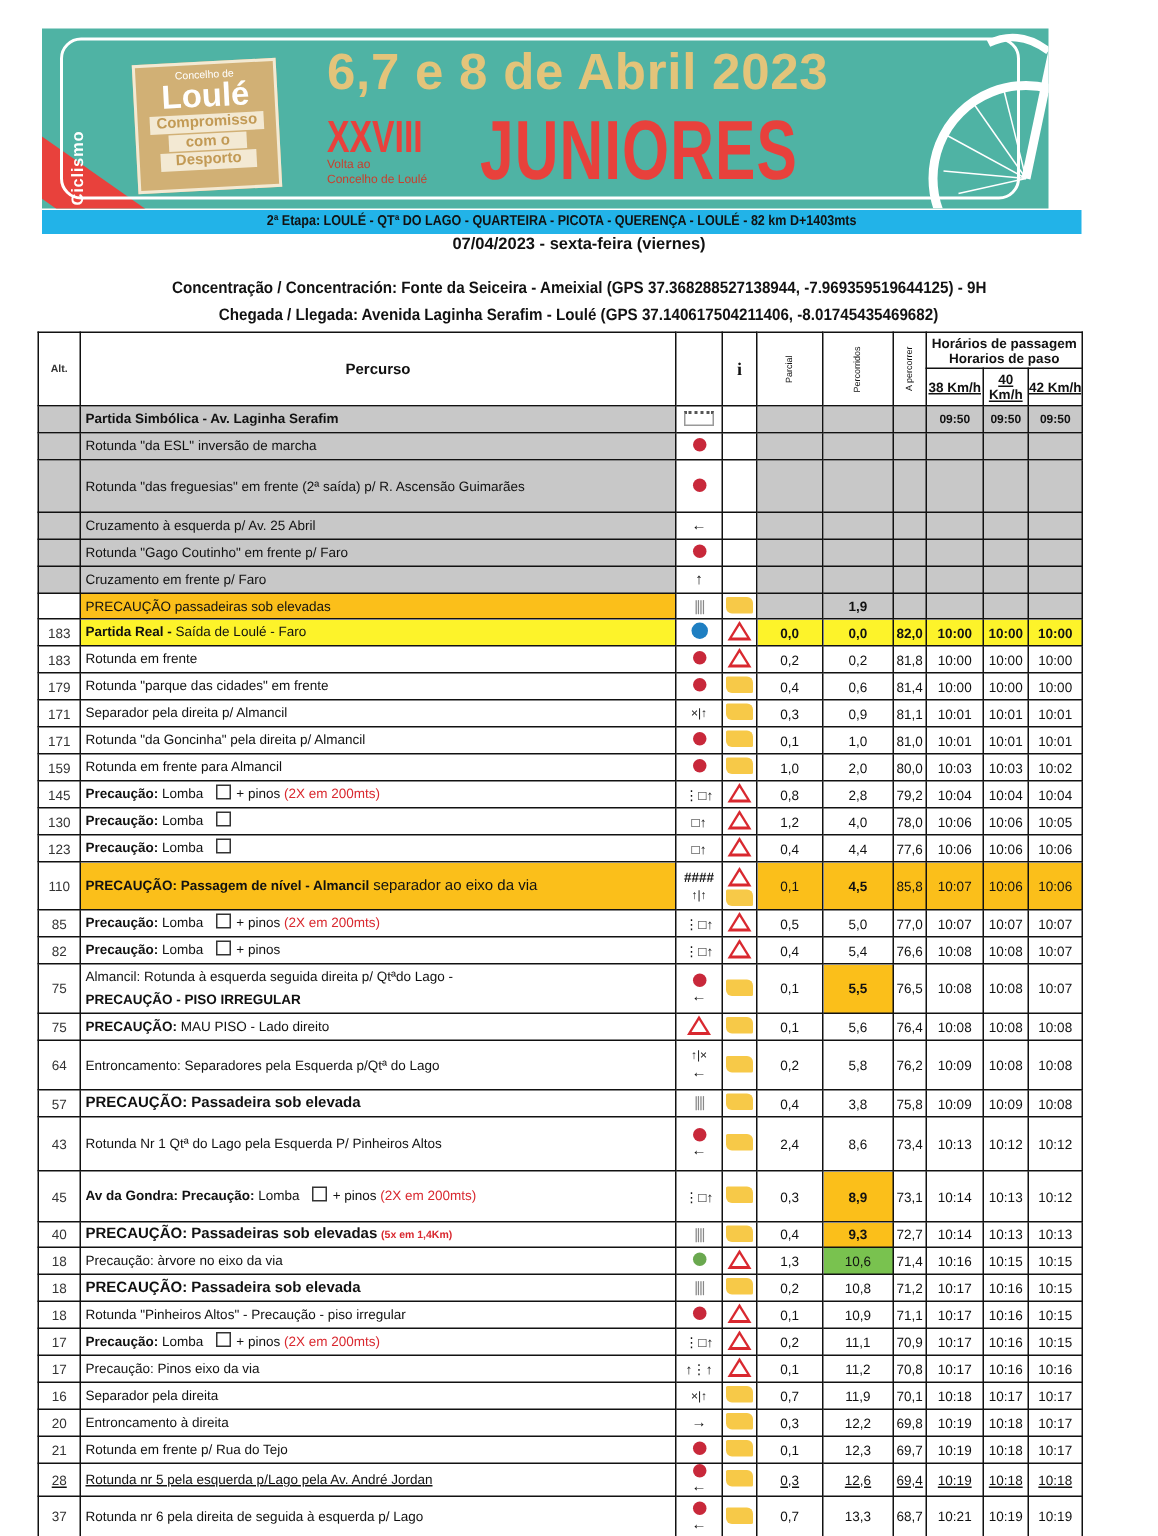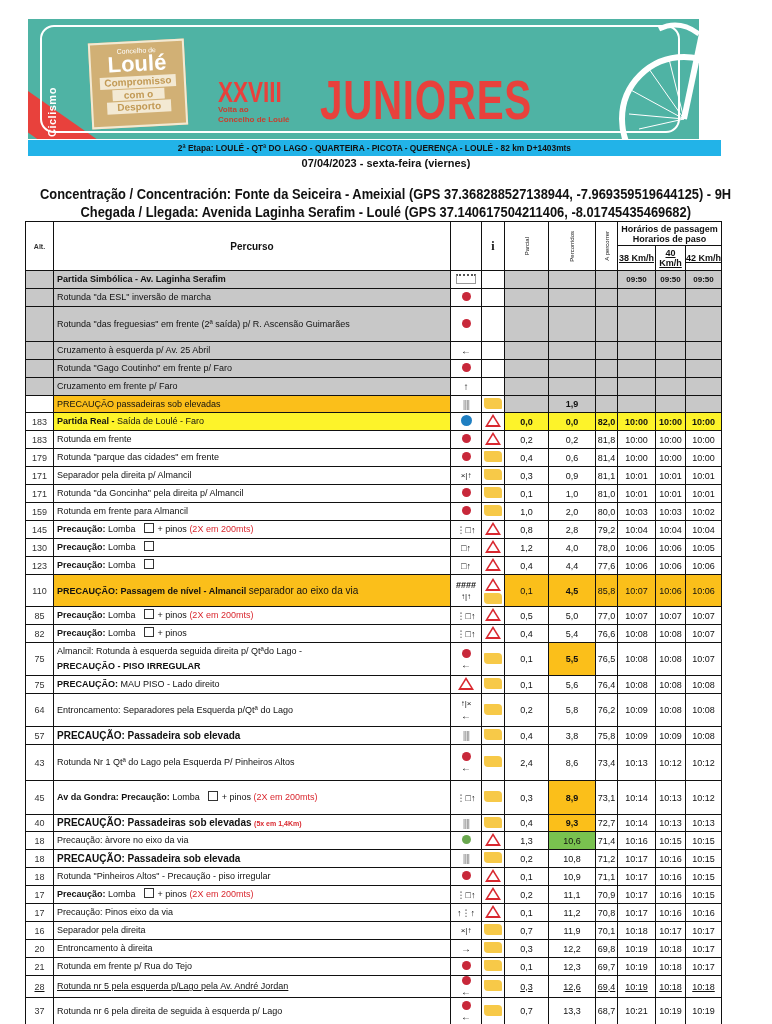--- a/index.html
+++ b/index.html
@@ -11,28 +11,28 @@
   .banner .frame { position: absolute; left: 12px; top: 6px; width: 640px; height: 108px; border: 2px solid #fff; border-radius: 14px; }
   .banner .ciclismo { position: absolute; left: 18px; top: 60px; transform: rotate(-90deg); transform-origin: left top; color: #fff; font-weight: bold; font-size: 11px; letter-spacing: 0.5px; top: 118px; }
   .logo { position: absolute; left: 62px; top: 22px; width: 96px; height: 86px; background: #d1b075; transform: rotate(-3deg); border: 2px solid #f3e9d3; text-align: center; color: #fff; }
   .logo .l1 { font-size: 7px; margin-top: 4px; }
   .logo .l2 { font-size: 22px; font-weight: bold; line-height: 20px; }
   .logo .l3 { font-size: 10px; background: #f3e9d3; color: #c29a55; margin: 2px 8px 0; line-height: 12px; font-weight: bold; }
   .logo .l4 { font-size: 10px; background: #f3e9d3; color: #c29a55; margin: 1px 20px 0; line-height: 11px; font-weight: bold; }
   .logo .l5 { font-size: 10px; background: #f3e9d3; color: #c29a55; margin: 1px 14px 0; line-height: 12px; font-weight: bold; }
   .dates { position: absolute; left: 190px; top: 10px; font-size: 34px; font-weight: bold; color: #e3c47a; letter-spacing: 0.5px; }
   .edition { position: absolute; left: 190px; top: 56px; font-size: 30px; font-weight: bold; color: #e8413c; transform: scaleX(0.75); transform-origin: left top; }
-  .volta { position: absolute; left: 190px; top: 86px; font-size: 8px; color: #c8402f; line-height: 10px; font-weight: bold; }
+  .volta { position: absolute; left: 190px; top: 86px; font-size: 8px; color: #c8402f; line-height: 10px; }
   .juniores { position: absolute; left: 292px; top: 48px; font-size: 56px; font-weight: bold; color: #e8413c; transform: scaleX(0.72); transform-origin: left top; letter-spacing: 1px; }
   .bike { position: absolute; right: -10px; top: 0; width: 120px; height: 120px; }
 
   .stage-bar { position: absolute; left: 28px; top: 140px; width: 693px; height: 16px; background: #22b3e8; text-align: center; font-size: 9.5px; font-weight: bold; line-height: 16px; transform-origin: center; }
   .stage-bar span { display: inline-block; transform: scaleX(0.88); }
   .date-line { position: absolute; left: 0; width: 772px; top: 157px; text-align: center; font-size: 11px; font-weight: bold; }
-  .info-line { position: absolute; left: 0; width: 772px; text-align: center; font-size: 14px; font-weight: bold; }
+  .info-line { position: absolute; left: 0; width: 772px; text-align: center; font-size: 11px; font-weight: bold; }
   .info-line span { display: inline-block; transform: scaleX(0.92); }
 
   
   table.route { position: absolute; left: 25px; top: 221px; width: 696px; border-collapse: collapse; table-layout: fixed; }
   table.route td, table.route th { border: 1.5px solid #111; font-size: 9px; overflow: hidden; }
   table.route th { font-weight: bold; background: #fff; }
   .c-alt { width: 28px; text-align: center; font-size: 7.5px; color: #333; }
   .c-desc { width: 397px; padding: 0 3px; font-size: 12px; line-height: 15px; }
   .c-icon { width: 31px; text-align: center; }
   .c-info { width: 23px; text-align: center; }
@@ -69,20 +69,21 @@
   <div class="stripe"></div>
   <div class="frame"></div>
   <div class="ciclismo">Ciclismo</div>
   <div class="logo">
     <div class="l1">Concelho de</div>
     <div class="l2">Loulé</div>
     <div class="l3">Compromisso</div>
     <div class="l4">com o</div>
     <div class="l5">Desporto</div>
   </div>
+  <div class="dates">6,7 e 8 de Abril 2023</div>
   <div class="edition">XXVIII</div>
   <div class="volta">
     <div>Volta ao</div>
     <div>Concelho de Loulé</div>
   </div>
   <div class="juniores">JUNIORES</div>
   <svg class="bike" viewBox="0 0 120 120">
     <circle cx="95" cy="100" r="62" fill="none" stroke="#fff" stroke-width="6"></circle>
     <g stroke="#fff" stroke-width="1">
       <line x1="95" y1="100" x2="40" y2="70"></line>

